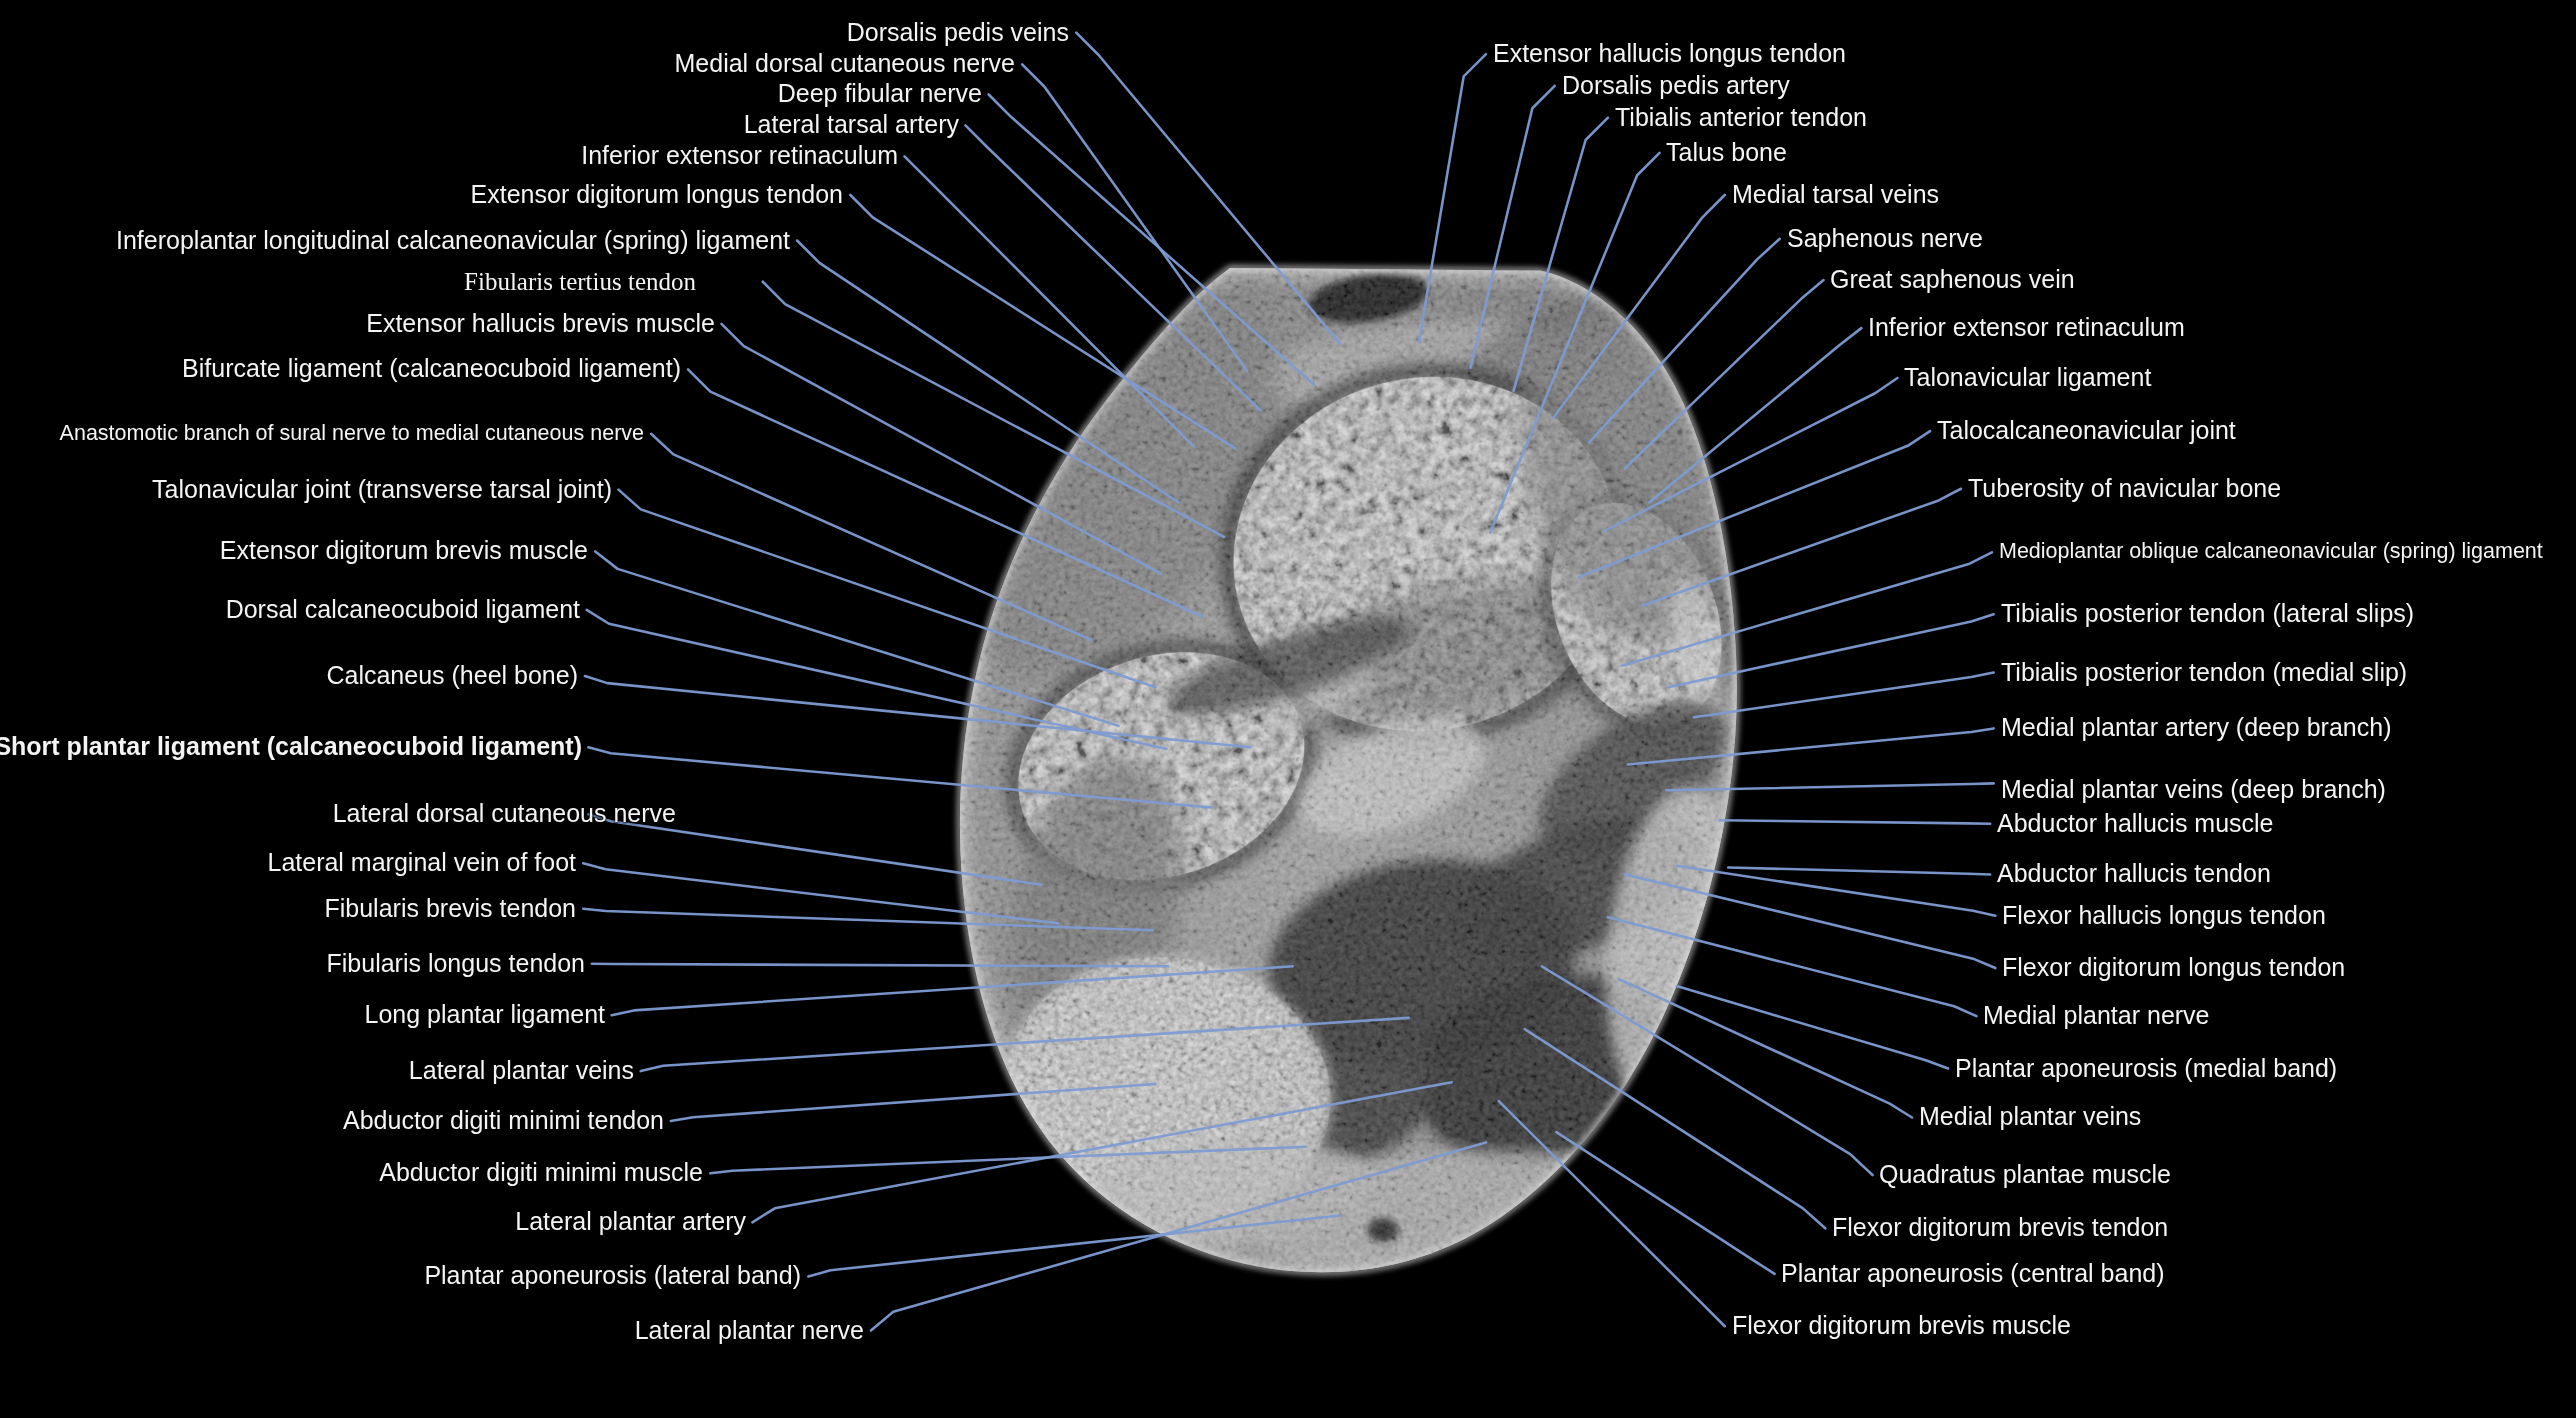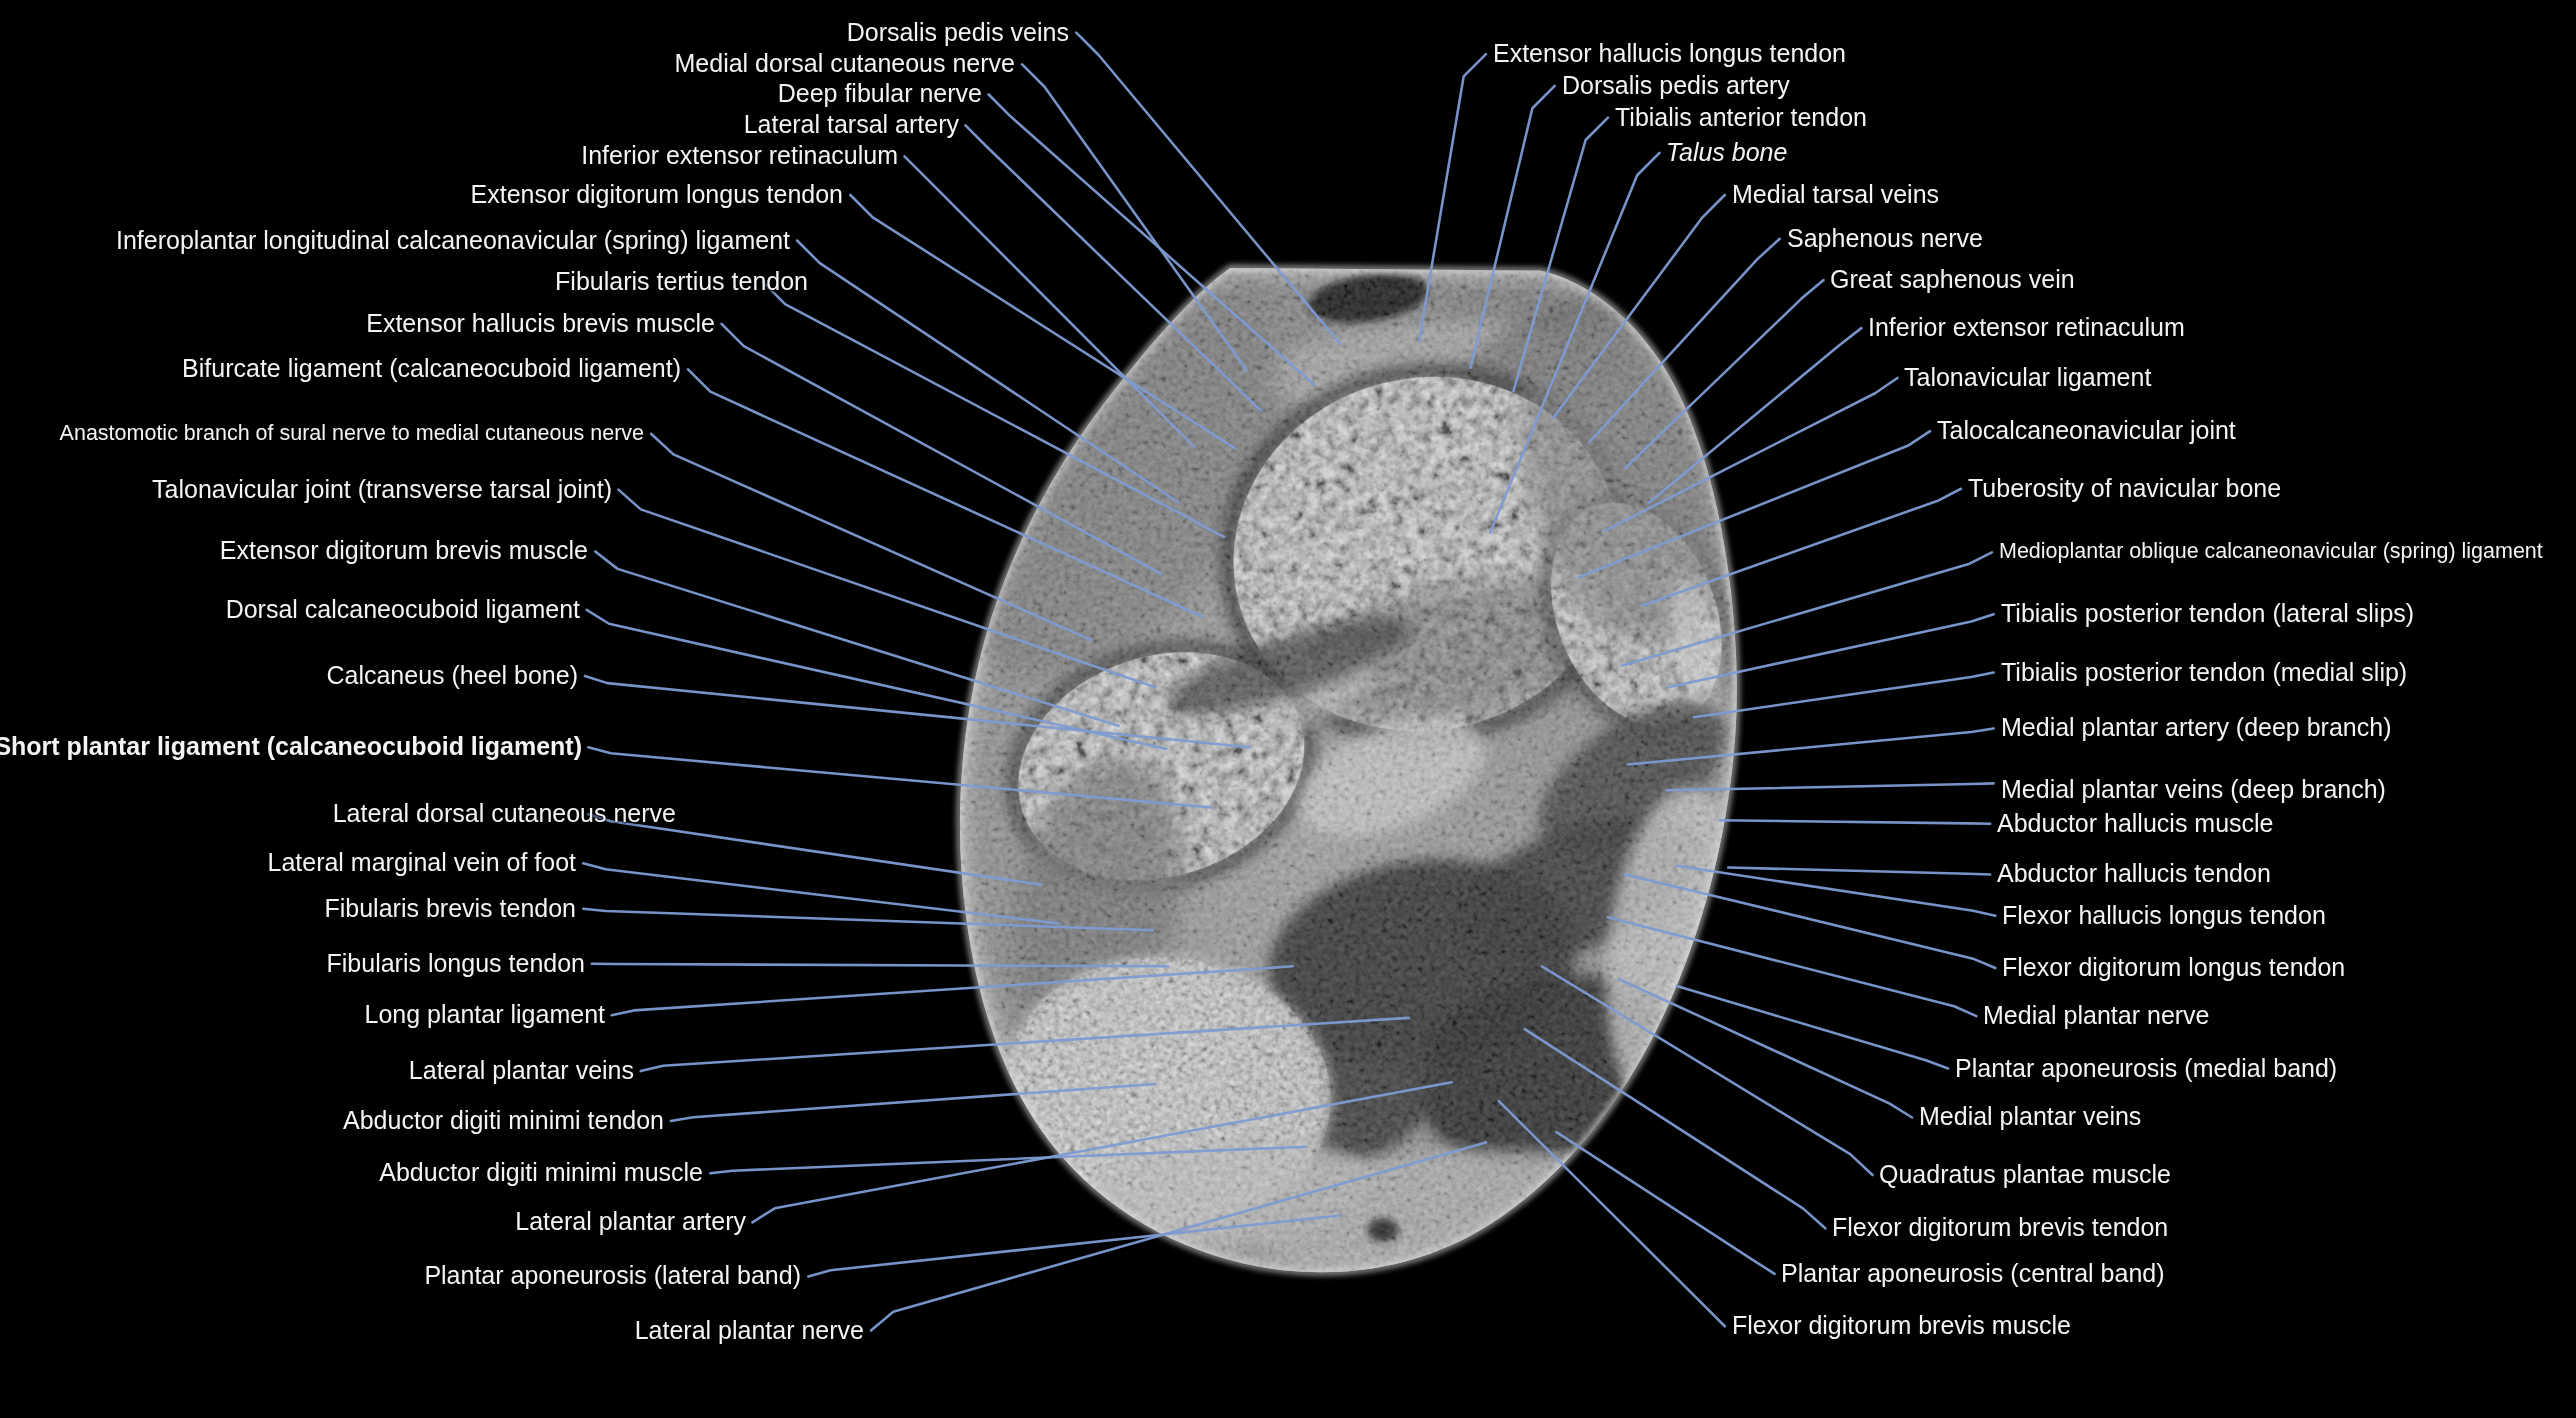--- a/index.html
+++ b/index.html
@@ -195,21 +195,21 @@
     </svg>
 
   <div id="labels">
       <div class="label left" style="top: 33px; right: 1507px;">Dorsalis pedis veins</div>
       <div class="label left" style="top: 64px; right: 1561px;">Medial dorsal cutaneous nerve</div>
       <div class="label left" style="top: 94px; right: 1594px;">Deep fibular nerve</div>
       <div class="label left" style="top: 125px; right: 1617px;">Lateral tarsal artery</div>
       <div class="label left" style="top: 156px; right: 1678px;">Inferior extensor retinaculum</div>
       <div class="label left" style="top: 195px; right: 1733px;">Extensor digitorum longus tendon</div>
       <div class="label left" style="top: 241px; right: 1786px;">Inferoplantar longitudinal calcaneonavicular (spring) ligament</div>
-      <div class="label left" style="top: 282px; right: 1768px;">Fibularis tertius tendon</div>
+      <div class="label left" style="top: 282px; right: 1880px; font-family: Liberation Serif, serif;">Fibularis tertius tendon</div>
       <div class="label left" style="top: 324px; right: 1861px;">Extensor hallucis brevis muscle</div>
       <div class="label left" style="top: 369px; right: 1895px;">Bifurcate ligament (calcaneocuboid ligament)</div>
       <div class="label left small" style="top: 434px; right: 1932px;">Anastomotic branch of sural nerve to medial cutaneous nerve</div>
       <div class="label left" style="top: 490px; right: 1964px;">Talonavicular joint (transverse tarsal joint)</div>
       <div class="label left" style="top: 551px; right: 1988px;">Extensor digitorum brevis muscle</div>
       <div class="label left" style="top: 610px; right: 1996px;">Dorsal calcaneocuboid ligament</div>
       <div class="label left" style="top: 676px; right: 1998px;">Calcaneus (heel bone)</div>
       <div class="label left" style="top: 747px; right: 1994px; font-weight: bold;">Short plantar ligament (calcaneocuboid ligament)</div>
       <div class="label left" style="top: 814px; right: 1900px;">Lateral dorsal cutaneous nerve</div>
       <div class="label left" style="top: 863px; right: 2000px;">Lateral marginal vein of foot</div>
@@ -218,21 +218,21 @@
       <div class="label left" style="top: 1015px; right: 1971px;">Long plantar ligament</div>
       <div class="label left" style="top: 1071px; right: 1942px;">Lateral plantar veins</div>
       <div class="label left" style="top: 1121px; right: 1912px;">Abductor digiti minimi tendon</div>
       <div class="label left" style="top: 1173px; right: 1873px;">Abductor digiti minimi muscle</div>
       <div class="label left" style="top: 1222px; right: 1830px;">Lateral plantar artery</div>
       <div class="label left" style="top: 1276px; right: 1775px;">Plantar aponeurosis (lateral band)</div>
       <div class="label left" style="top: 1331px; right: 1712px;">Lateral plantar nerve</div>
       <div class="label right" style="top: 54px; left: 1493px;">Extensor hallucis longus tendon</div>
       <div class="label right" style="top: 86px; left: 1562px;">Dorsalis pedis artery</div>
       <div class="label right" style="top: 118px; left: 1615px;">Tibialis anterior tendon</div>
-      <div class="label right" style="top: 153px; left: 1666px; font-style: italic;">Talus bone</div>
+      <div class="label right" style="top: 153px; left: 1666px;">Talus bone</div>
       <div class="label right" style="top: 195px; left: 1732px;">Medial tarsal veins</div>
       <div class="label right" style="top: 239px; left: 1787px;">Saphenous nerve</div>
       <div class="label right" style="top: 280px; left: 1830px;">Great saphenous vein</div>
       <div class="label right" style="top: 328px; left: 1868px;">Inferior extensor retinaculum</div>
       <div class="label right" style="top: 378px; left: 1904px;">Talonavicular ligament</div>
       <div class="label right" style="top: 431px; left: 1937px;">Talocalcaneonavicular joint</div>
       <div class="label right" style="top: 489px; left: 1968px;">Tuberosity of navicular bone</div>
       <div class="label right small" style="top: 552px; left: 1999px;">Medioplantar oblique calcaneonavicular (spring) ligament</div>
       <div class="label right" style="top: 614px; left: 2001px;">Tibialis posterior tendon (lateral slips)</div>
       <div class="label right" style="top: 673px; left: 2001px;">Tibialis posterior tendon (medial slip)</div>

